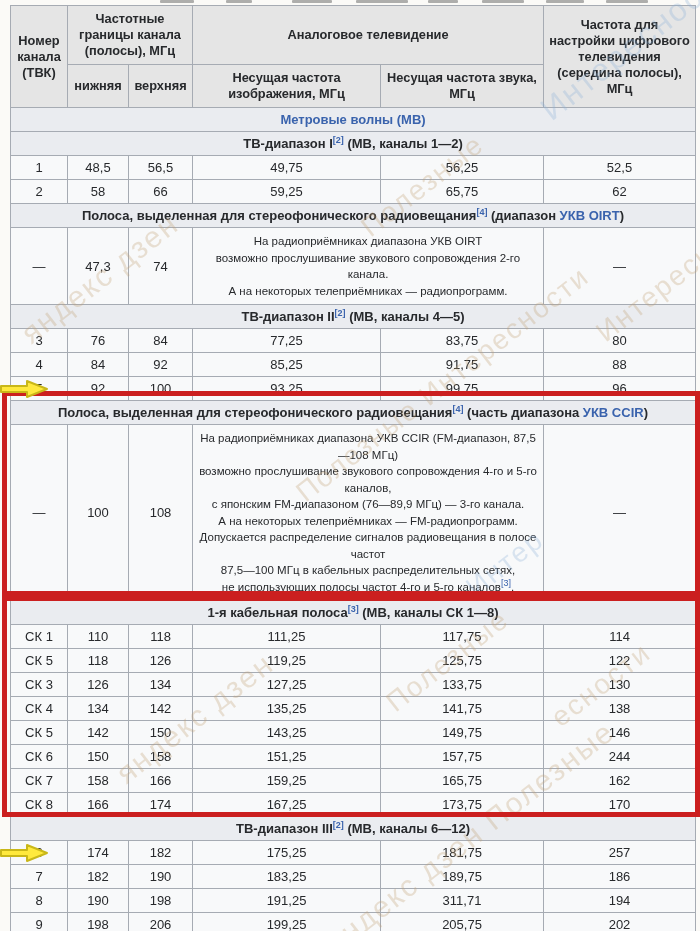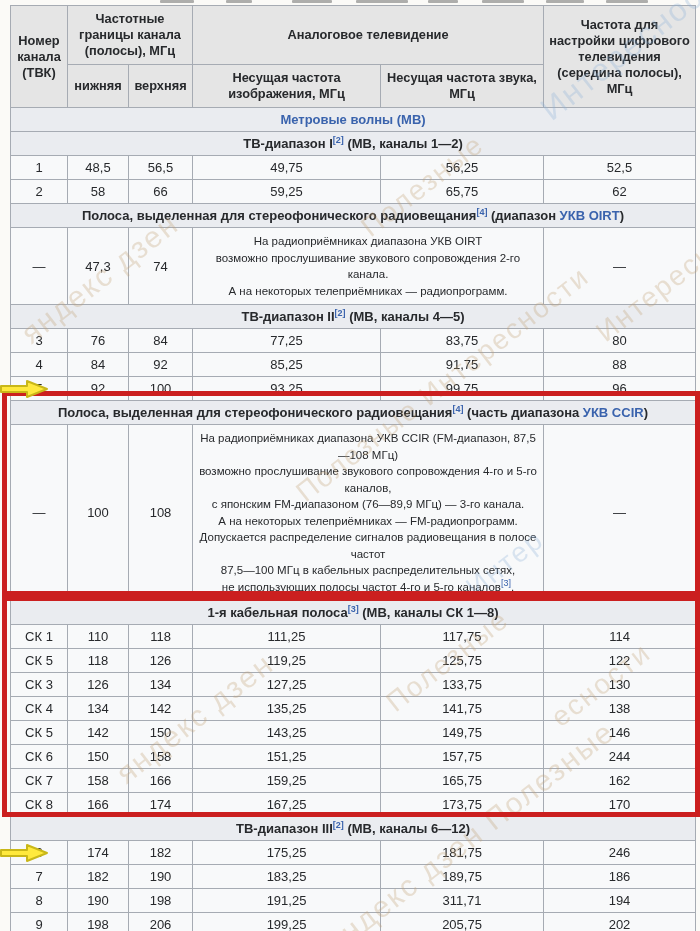--- a/index.html
+++ b/index.html
@@ -251,21 +251,21 @@
         </tr>
         <tr class="section">
           <td colspan="6"><span>ТВ-диапазон III</span><sup class="ref">[2]</sup><span> (МВ, каналы 6—12)</span></td>
         </tr>
         <tr class="data">
           <td>6</td>
           <td>174</td>
           <td>182</td>
           <td>175,25</td>
           <td>181,75</td>
-          <td>246</td>
+          <td>257</td>
         </tr>
         <tr class="data">
           <td>7</td>
           <td>182</td>
           <td>190</td>
           <td>183,25</td>
           <td>189,75</td>
           <td>186</td>
         </tr>
         <tr class="data">

